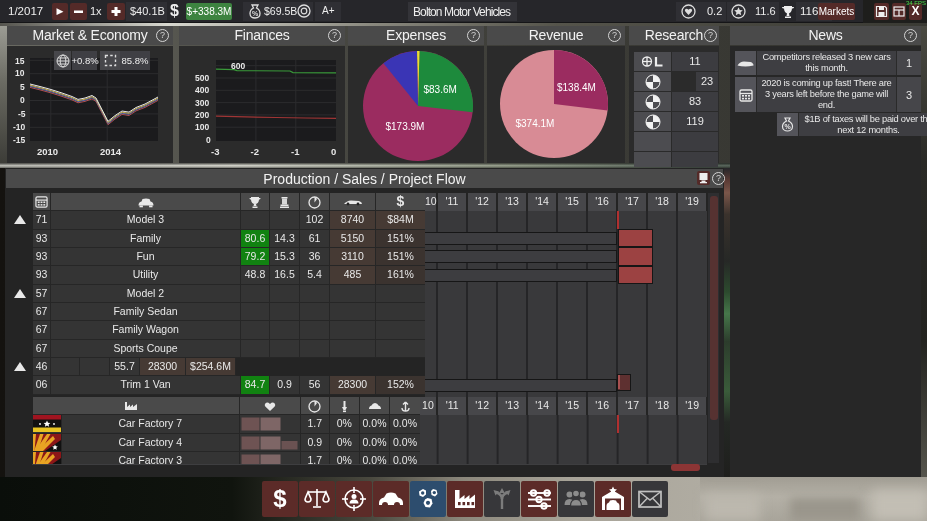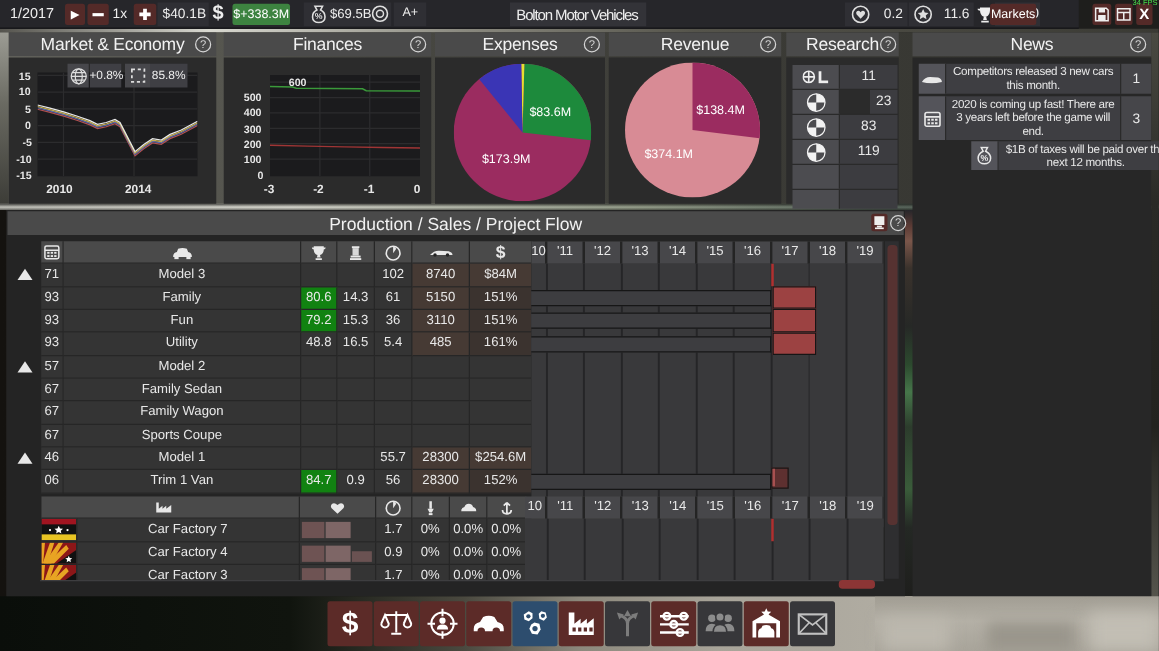--- a/index.html
+++ b/index.html
@@ -97,21 +97,21 @@
   <span class="tb-txt" style="left:707px;font-size:11px;top:5px;">0.2</span>
   <svg class="abs" style="left:731px;top:4px;" width="15" height="15" viewBox="0 0 15 15">
       <circle cx="7.5" cy="7.5" r="6.5" fill="none" stroke="#ddd" stroke-width="1.3"></circle>
       <path d="M7.5 3.2l1.3 2.8 3 .3-2.2 2 .6 3-2.7-1.5-2.7 1.5.6-3-2.2-2 3-.3z" fill="#ddd"></path>
     </svg>
   <span class="tb-txt" style="left:755px;font-size:11px;top:5px;">11.6</span>
   <svg class="abs" style="left:780px;top:4px;" width="16" height="16" viewBox="0 0 16 16">
       <path d="M4 2h8v2c0 3-1.5 5.5-4 5.5S4 7 4 4zM2 3h2v1.5c-1 0-2-.5-2-1.5zm12 0h-2v1.5c1 0 2-.5 2-1.5zM7 9.5h2L9.5 12h-3zM5 12.5h6V14H5z" fill="#eee"></path>
     </svg>
   <span class="tb-txt" style="left:800px;font-size:11.5px;top:5px;">11600</span>
-  <div class="redbtn" style="left:792px;top:3px;width:37px;height:17px;font-size:10px;line-height:17px;">Markets</div>
+  <div class="redbtn" style="left:818px;top:3px;width:37px;height:17px;font-size:10px;line-height:17px;">Markets</div>
   <div class="redbtn" style="left:874px;top:3px;width:15px;height:17px;">
       <svg width="15" height="17" viewBox="0 0 15 17">
         <path d="M2.5 3.5h8.5l1.5 1.5v8.5H2.5z" fill="none" stroke="#eee" stroke-width="1.2"></path>
         <rect x="5" y="3.5" width="5" height="3.5" fill="#eee"></rect>
         <rect x="4.5" y="9" width="6" height="4.5" fill="#eee"></rect>
       </svg>
     </div>
   <div class="redbtn" style="left:892px;top:3px;width:14px;height:17px;">
       <svg width="14" height="17" viewBox="0 0 14 17">
         <rect x="2" y="4" width="10" height="9" fill="none" stroke="#eee" stroke-width="1.2"></rect>
@@ -460,21 +460,20 @@
         <div class="c dc" style="width:18px;">67</div>
         <div class="c dc" style="width:190px;">Sports Coupe</div>
         <div class="c dc" style="width:29px;"></div>
         <div class="c dc" style="width:30px;"></div>
         <div class="c dc" style="width:30px;"></div>
         <div class="c dc" style="width:46px;"></div>
         <div class="c dc" style="width:50px;"></div>
       </div>
     <div class="row">
         <div class="c dc" style="width:18px;">46</div>
-        <div class="c dc" style="width:190px;">Model 1</div>
         <div class="c dc" style="width:29px;"></div>
         <div class="c dc" style="width:30px;"></div>
         <div class="c dc" style="width:30px;">55.7</div>
         <div class="c bc" style="width:46px;">28300</div>
         <div class="c bc" style="width:50px;">$254.6M</div>
       </div>
     <div class="row">
         <div class="c dc" style="width:18px;">06</div>
         <div class="c dc" style="width:190px;">Trim 1 Van</div>
         <div class="c gc" style="width:29px;">84.7</div>

